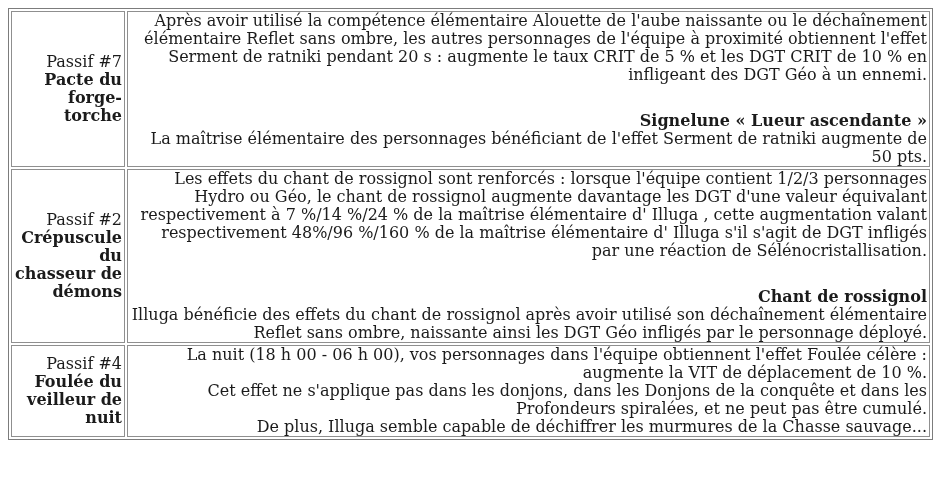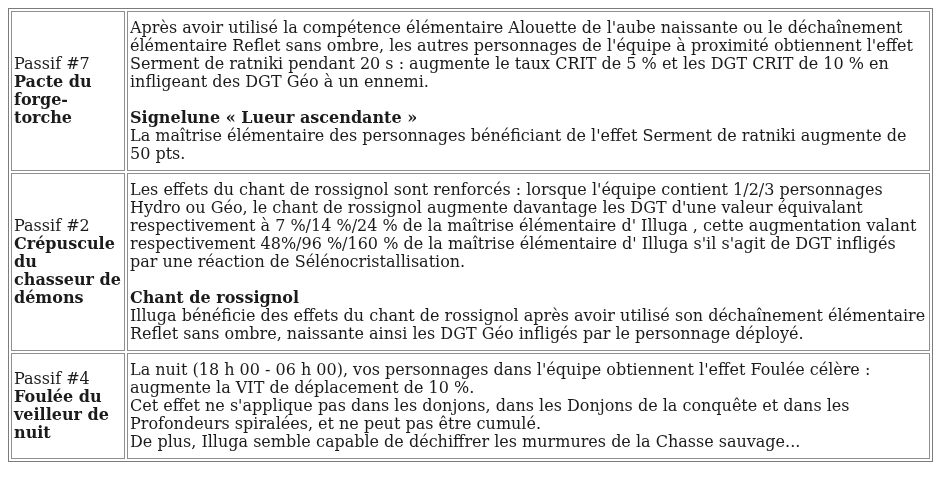--- a/index.html
+++ b/index.html
@@ -19,38 +19,38 @@
   }
   table.passives {
     width: 100%;
     border-collapse: separate;
     border-spacing: 2px;
     border: 1px solid #7c7c7c;
     background: #ffffff;
   }
   td {
     border: 1px solid #8f8f8f;
-    text-align: left;
+    text-align: right;
     vertical-align: middle;
-    padding: 7px 2px;
+    padding: 0 2px;
     background: #ffffff;
   }
   td.label-cell {
     width: 108px;
   }
   .label-name {
     font-weight: bold;
     white-space: pre-line;
   }
   .cell-body {
     white-space: pre-line;
   }
   .cell-sub {
     font-weight: bold;
-    margin-top: 18px;
+    margin-top: 28px;
   }
 </style>
 </head>
 <body>
 
 <table class="passives">
   <tbody>
 
     <tr>
       <td class="label-cell">

